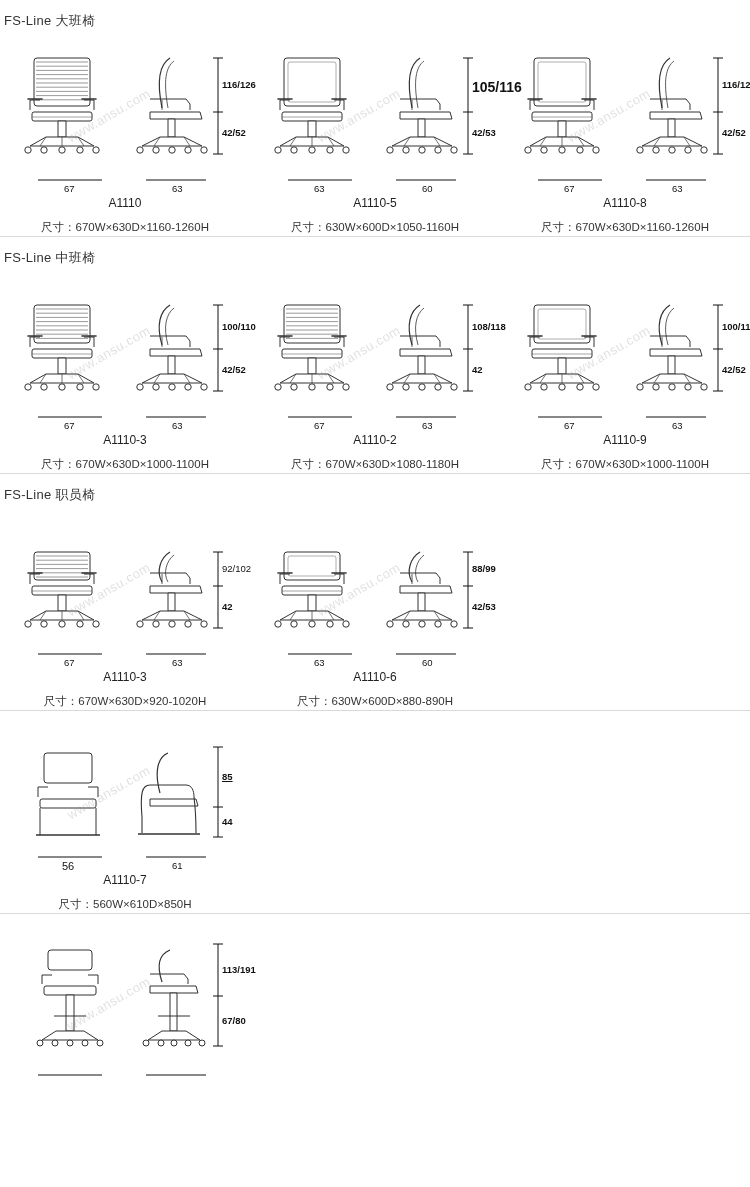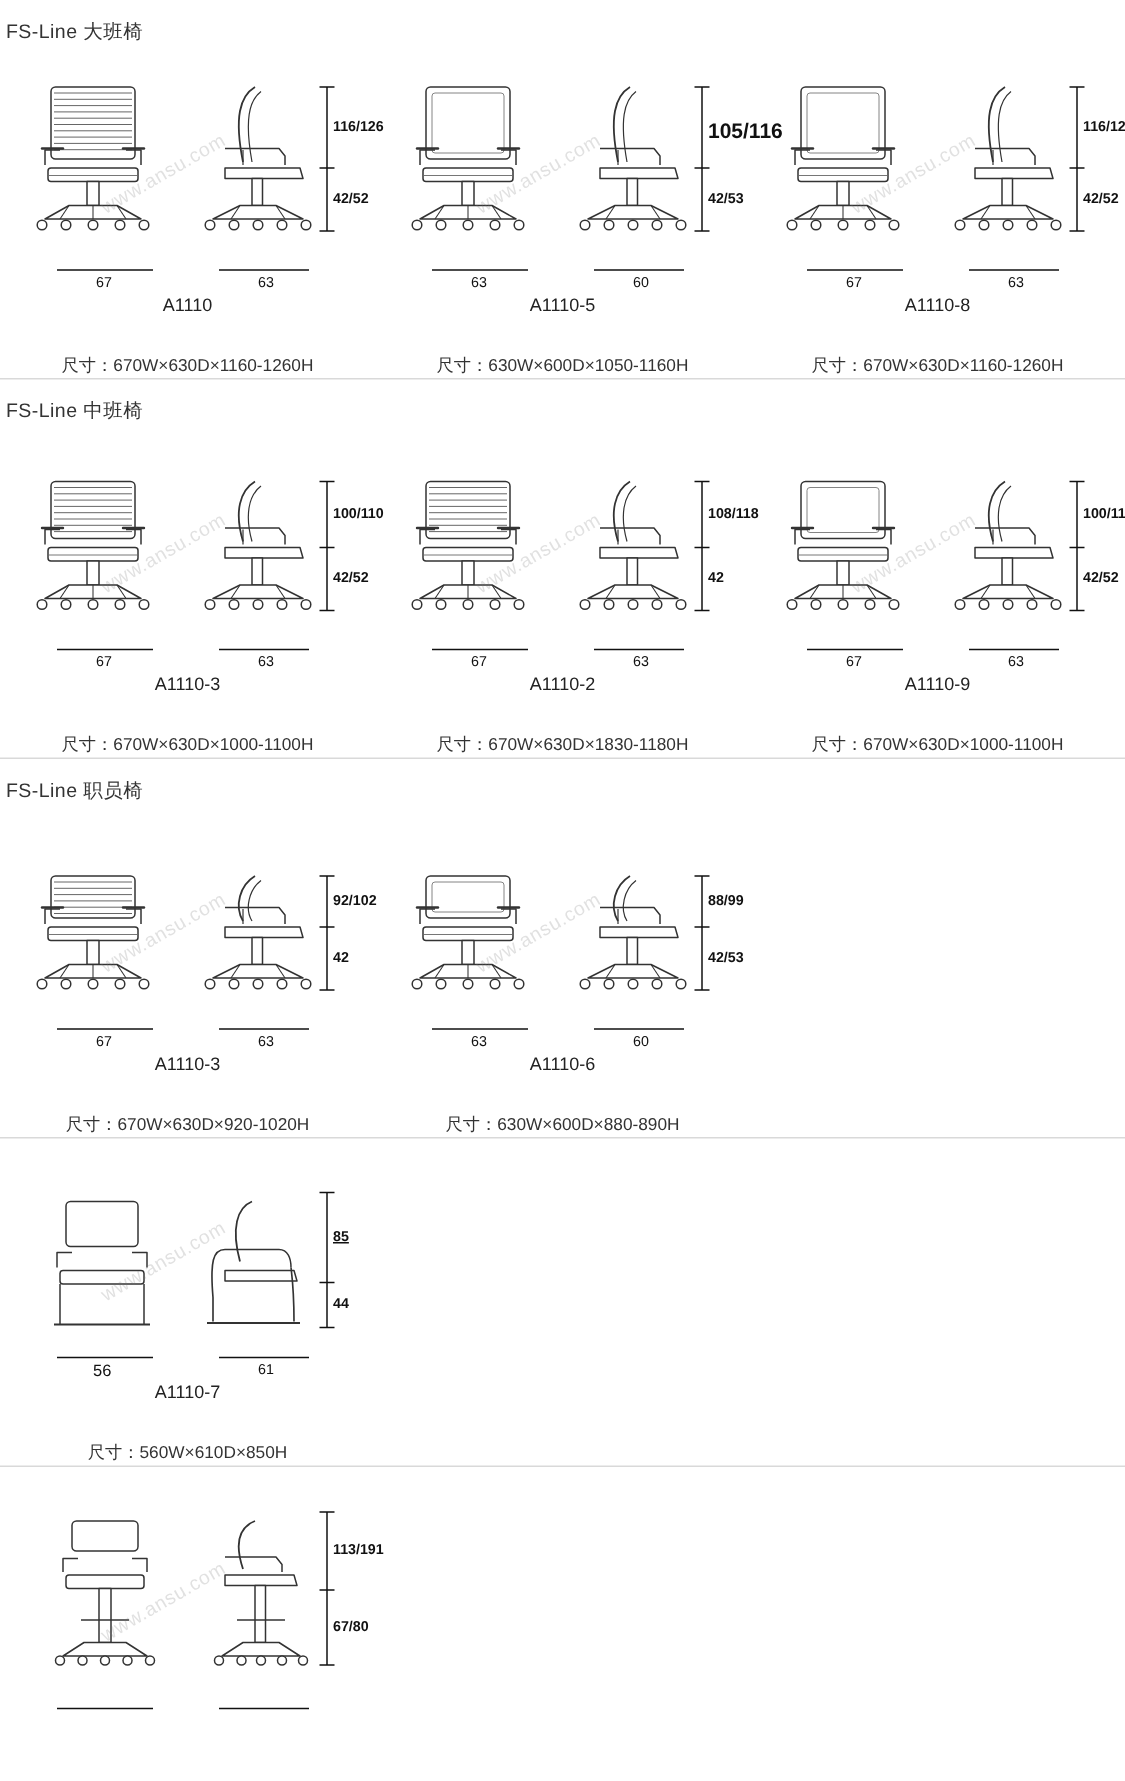--- a/index.html
+++ b/index.html
@@ -48,21 +48,21 @@
   }
   .drawing svg { display: block; }
   .code {
     font-size: 12px;
     color: #222;
     margin-top: 2px;
   }
   .dims {
     font-size: 11.5px;
     color: #333;
-    margin-top: 26px;
+    margin-top: 10px;
   }
   .watermark {
     position: absolute;
     font-size: 13px;
     color: rgba(120,120,120,0.22);
     transform: rotate(-30deg);
     white-space: nowrap;
     pointer-events: none;
     font-family: "Liberation Sans", sans-serif;
     letter-spacing: .5px;
@@ -369,21 +369,21 @@
                 <line x1="136" y1="146" x2="196" y2="146" stroke="#111" stroke-width="1"></line>
               </g>
     </svg>
             <div class="watermark" style="left: 52px; top: 74px;">www.ansu.com</div>
             <div style="position: absolute; left: 212px; top: 50px; font-size: 9.5px; color: rgb(17, 17, 17); white-space: nowrap; font-weight: 700;">108/118</div>
             <div style="position: absolute; left: 212px; top: 93px; font-size: 9.5px; color: rgb(17, 17, 17); white-space: nowrap; font-weight: 700;">42</div>
             <div style="position: absolute; left: 54px; top: 149px; font-size: 9.5px; color: rgb(17, 17, 17); white-space: nowrap;">67</div>
             <div style="position: absolute; left: 162px; top: 149px; font-size: 9.5px; color: rgb(17, 17, 17); white-space: nowrap;">63</div>
           </div>
           <div class="code">A1110-2</div>
-          <div class="dims">尺寸：670W×630D×1830-1180H</div>
+          <div class="dims">尺寸：670W×630D×1080-1180H</div>
         </div>
         <div class="item">
           <div class="drawing" style="height: 160px;">
             <svg width="230" height="160" viewBox="0 0 230 160" xmlns="http://www.w3.org/2000/svg">
       <g stroke-linejoin="round">
                 <rect x="24" y="34" width="56" height="38" rx="3" fill="#fff" stroke="#333" stroke-width="1"></rect>
                 <rect x="28" y="38" width="48" height="30" rx="2" fill="none" stroke="#777" stroke-width="0.6"></rect>
                 <rect x="22" y="78" width="60" height="9" rx="2" fill="#fff" stroke="#333" stroke-width="1"></rect>
                 <line x1="22" y1="83" x2="82" y2="83" stroke="#666" stroke-width="0.6"></line>
                 <path d="M20 76 L20 66 L30 66" fill="none" stroke="#333" stroke-width="1"></path>
@@ -483,21 +483,21 @@
       <g>
                 <line x1="208" y1="44" x2="208" y2="120" stroke="#111" stroke-width="1"></line>
                 <line x1="203" y1="44" x2="213" y2="44" stroke="#111" stroke-width="1"></line>
                 <line x1="203" y1="78" x2="213" y2="78" stroke="#111" stroke-width="1"></line>
                 <line x1="203" y1="120" x2="213" y2="120" stroke="#111" stroke-width="1"></line>
                 <line x1="28" y1="146" x2="92" y2="146" stroke="#111" stroke-width="1"></line>
                 <line x1="136" y1="146" x2="196" y2="146" stroke="#111" stroke-width="1"></line>
               </g>
     </svg>
             <div class="watermark" style="left: 52px; top: 74px;">www.ansu.com</div>
-            <div style="position: absolute; left: 212px; top: 55px; font-size: 9.5px; color: rgb(17, 17, 17); white-space: nowrap; font-weight: 700;">92/102</div>
+            <div style="position: absolute; left: 212px; top: 55px; font-size: 9.5px; color: rgb(17, 17, 17); white-space: nowrap; font-weight: 400;">92/102</div>
             <div style="position: absolute; left: 212px; top: 93px; font-size: 9.5px; color: rgb(17, 17, 17); white-space: nowrap; font-weight: 700;">42</div>
             <div style="position: absolute; left: 54px; top: 149px; font-size: 9.5px; color: rgb(17, 17, 17); white-space: nowrap;">67</div>
             <div style="position: absolute; left: 162px; top: 149px; font-size: 9.5px; color: rgb(17, 17, 17); white-space: nowrap;">63</div>
           </div>
           <div class="code">A1110-3</div>
           <div class="dims">尺寸：670W×630D×920-1020H</div>
         </div>
         <div class="item">
           <div class="drawing" style="height: 160px;">
             <svg width="230" height="160" viewBox="0 0 230 160" xmlns="http://www.w3.org/2000/svg">

